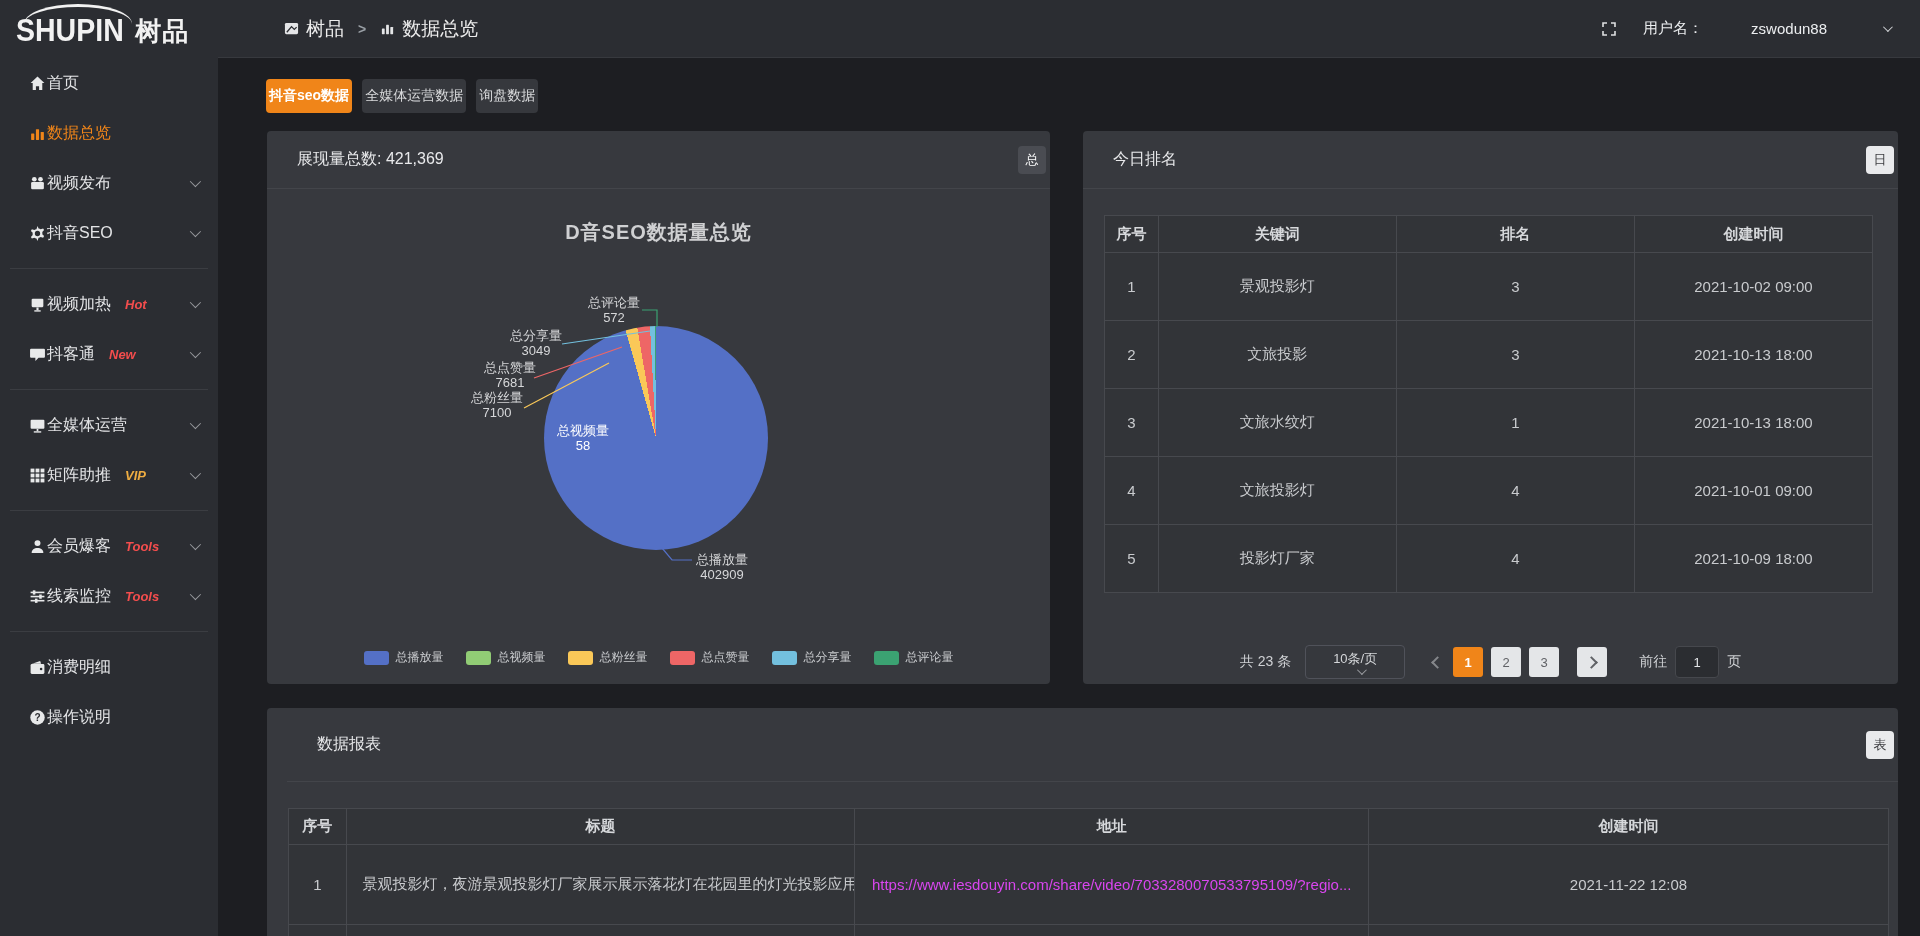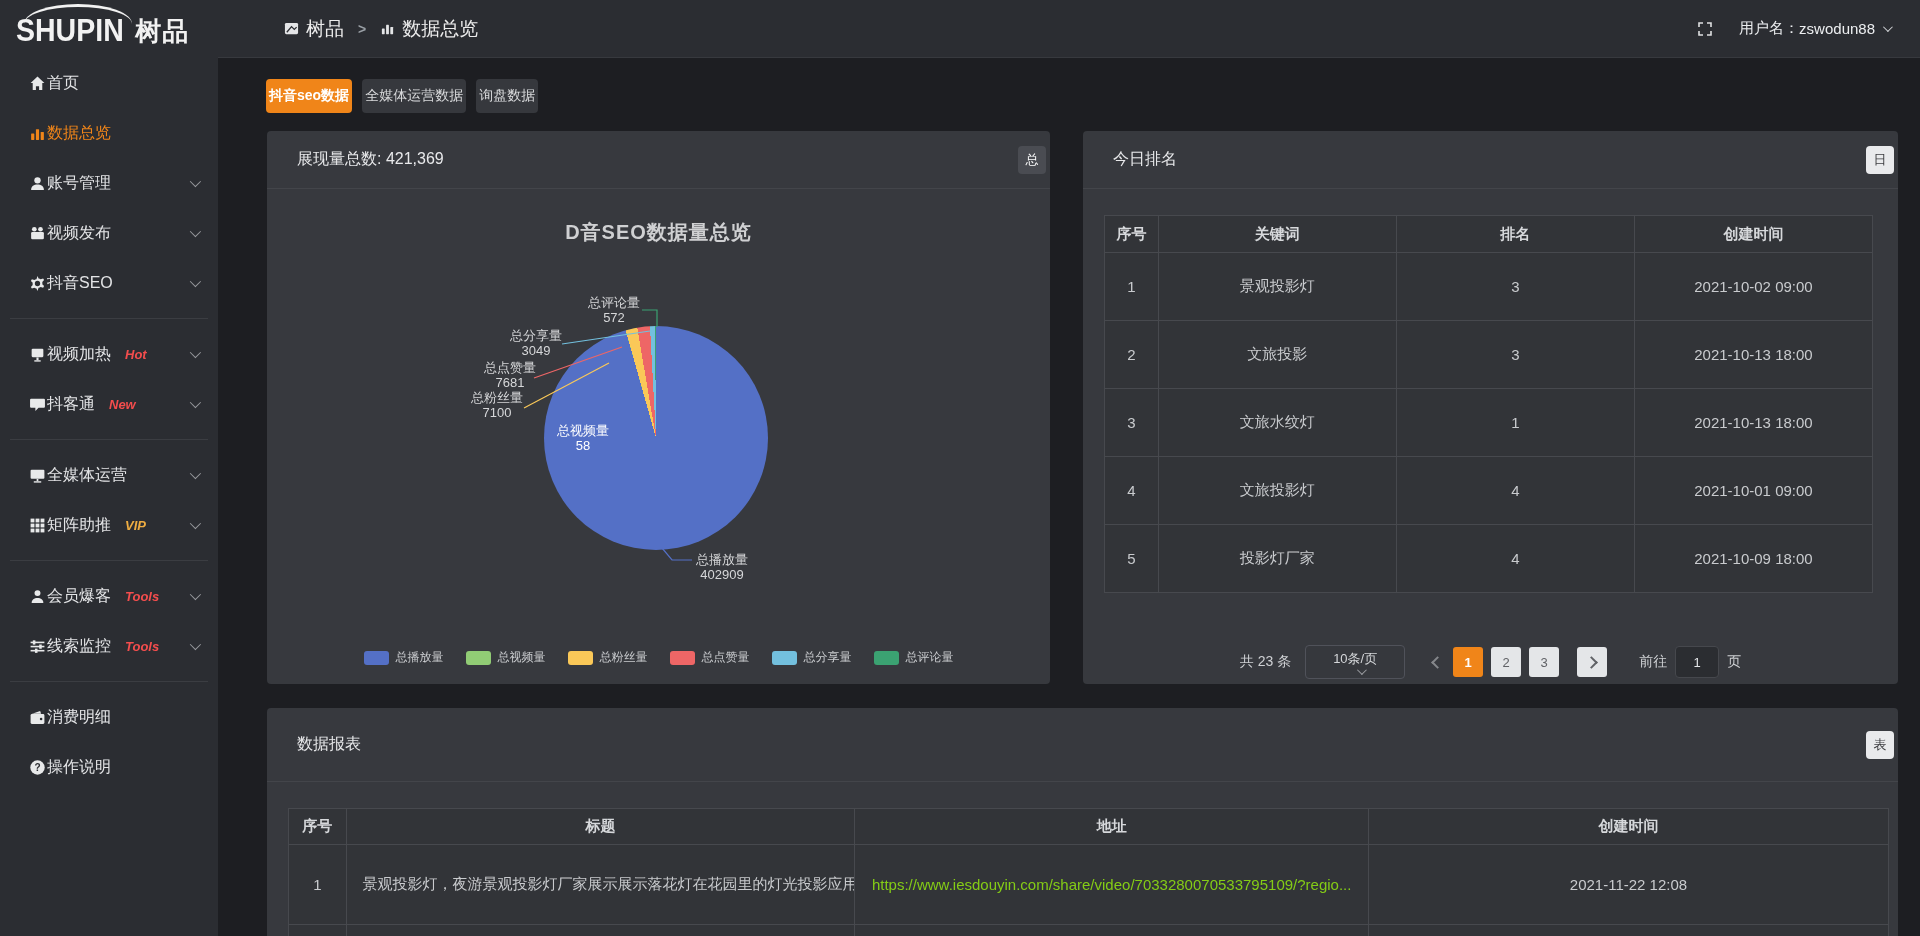--- a/index.html
+++ b/index.html
@@ -26,21 +26,21 @@
   .side-divider { border-top:1px solid #3b3d42; margin:10px 10px; }
 
   
   #header { position:absolute; left:218px; top:0; right:0; height:58px; background:#2b2d32;
     border-bottom:1px solid #37393e; display:flex; align-items:center; padding:0 30px 0 66px; }
   .crumb { display:flex; align-items:center; color:#ececec; font-size:19px; cursor:pointer; }
   .crumb .icon { margin-right:7px; color:#e4e5e7; }
   .crumb-sep { color:#9aa0a6; font-size:14px; margin:0 14px; font-weight:bold; }
   #header .right { margin-left:auto; display:flex; align-items:center; }
   #fullscreen { color:#dfe0e2; cursor:pointer; margin-right:26px; }
-  #userline { display:flex; align-items:center; color:#eceef0; font-size:15px; cursor:pointer; }
+  #userline { display:flex; align-items:center; color:#eceef0; font-size:15px; cursor:pointer;gap:48px; }
   #userline .chev { width:7px; height:7px; border-right:1.5px solid #cfd1d4; border-bottom:1.5px solid #cfd1d4;
     transform:rotate(45deg) translateY(-2px); margin-left:8px; }
 
   
   #content { position:absolute; left:218px; top:58px; right:0; bottom:0; background:#1d1e22; overflow:hidden; }
   #tabs { position:absolute; left:48px; top:21px; display:flex; }
   .tab { height:34px; padding:0 3px; display:flex; align-items:center; font-size:14px; border-radius:4px;
     margin-right:10px; background:#36383d; color:#d9dadc; cursor:pointer; }
   .tab.active { background:#f08519; color:#fff; font-weight:bold; }
 
@@ -93,26 +93,26 @@
   .pg-num { width:30px; height:30px; border-radius:3px; background:#e4e6e8; color:#606266;
     display:flex; align-items:center; justify-content:center; font-size:13px; margin-right:8px; cursor:pointer; }
   .pg-num.active { background:#f08519; color:#fff; font-weight:bold; }
   #goto-label { margin:0 8px 0 22px; }
   #goto-input { width:44px; height:32px; background:#2b2d31; border:1px solid #46484d; border-radius:4px;
     color:#e4e6e8; text-align:center; font-size:13px; }
   #goto-suffix { margin-left:8px; }
 
   
   #report-panel { left:49px; top:650px; width:1631px; height:420px; }
-  #report-panel .panel-head { height:74px; }
+  #report-panel .panel-head { height:74px;margin-left:20px; }
   #report-table { position:absolute; left:21px; top:100px; width:1601px; }
   #report-table th { height:36px; }
   #report-table td { height:80px; }
   #report-table td.title-cell { text-align:left; padding:0 16px; }
-  #report-table td.link-cell a { color:#84cc16; text-decoration:none; }
+  #report-table td.link-cell a { color:#d946ef; text-decoration:none; }
   .phantom td { height:80px; }
 </style>
 </head>
 <body>
 
 <div id="sidebar">
   <div id="logo">
     <span class="arcwrap">
       <span class="arc"></span>
       <span class="en">SHUPIN</span>
@@ -130,30 +130,20 @@
       </div>
       <div class="side-item active">
         <span class="icon">
           <svg width="17" height="17" viewBox="0 0 16 16" fill="currentColor">
             <rect x="2" y="8" width="3" height="6" rx=".5"></rect>
             <rect x="6.5" y="4" width="3" height="10" rx=".5"></rect>
             <rect x="11" y="6.5" width="3" height="7.5" rx=".5"></rect>
           </svg>
         </span>
         <span class="lbl">数据总览</span>
-      </div>
-      <div class="side-item">
-        <span class="icon">
-          <svg width="17" height="17" viewBox="0 0 16 16" fill="currentColor">
-            <circle cx="8" cy="5" r="3"></circle>
-            <path d="M2 14c0-3.3 2.7-5 6-5s6 1.7 6 5z"></path>
-          </svg>
-        </span>
-        <span class="lbl">账号管理</span>
-        <span class="chev"></span>
       </div>
       <div class="side-item">
         <span class="icon">
           <svg width="17" height="17" viewBox="0 0 16 16" fill="currentColor">
             <circle cx="5" cy="4" r="2.2"></circle>
             <circle cx="10.8" cy="4" r="2.2"></circle>
             <rect x="2" y="6.5" width="12" height="7" rx="1.2"></rect>
           </svg>
         </span>
         <span class="lbl">视频发布</span>

